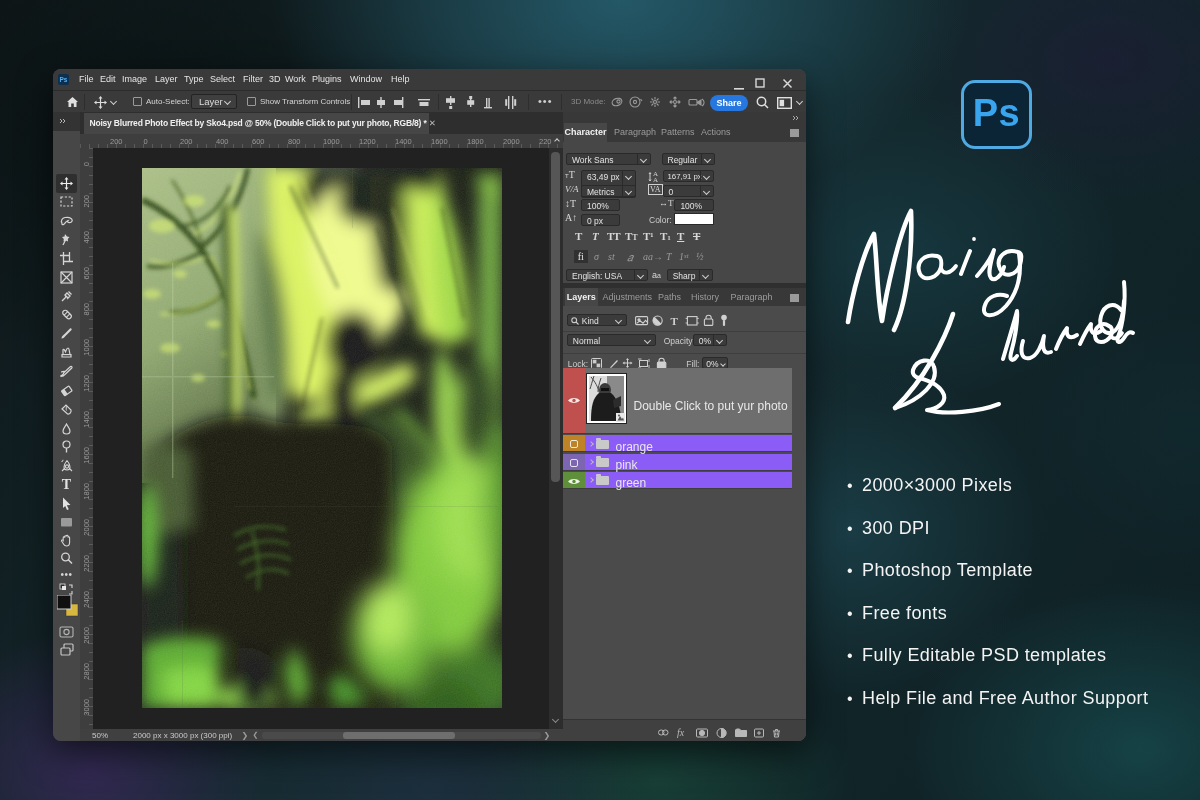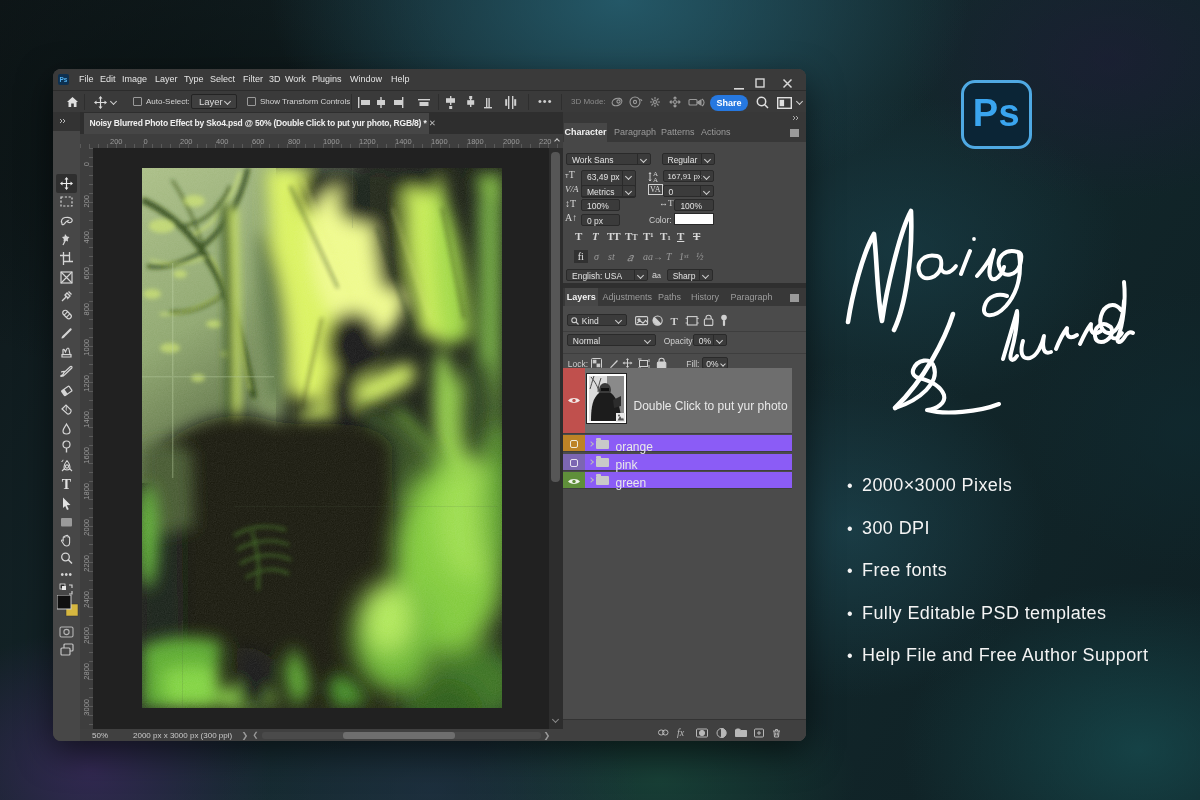--- a/index.html
+++ b/index.html
@@ -732,17 +732,18 @@
     <path d="M 223,160 C 227,150 231,143 234,139 C 233,147 236,151 244,146" stroke-width="4"></path>
     <path d="M 247,155 C 251,146 255,139 258,135 C 257,143 260,147 268,142" stroke-width="4"></path>
     <path d="M 276,137 C 269,132 261,138 262,147 C 263,155 272,155 278,147 C 280,142 279,138 276,137 Z" stroke-width="4"></path>
     <path d="M 278,147 C 280,151 285,150 289,144" stroke-width="3.8"></path>
     <path d="M 291,93 C 293,112 290,136 285,148 C 283,154 287,155 291,149 C 294,144 297,142 300,144" stroke-width="4"></path>
     <path d="M 288,121 C 281,112 271,116 268,127 C 265,138 272,147 280,143 C 287,139 290,128 291,112" stroke-width="4"></path>
   </svg>
   <div class="bullets">
     <div><span>•</span>2000×3000 Pixels</div>
     <div><span>•</span>300 DPI</div>
+    <div><span>•</span>Photoshop Template</div>
     <div><span>•</span>Free fonts</div>
     <div><span>•</span>Fully Editable PSD templates</div>
     <div><span>•</span>Help File and Free Author Support</div>
   </div>
 </div>
 
 </body></html>

